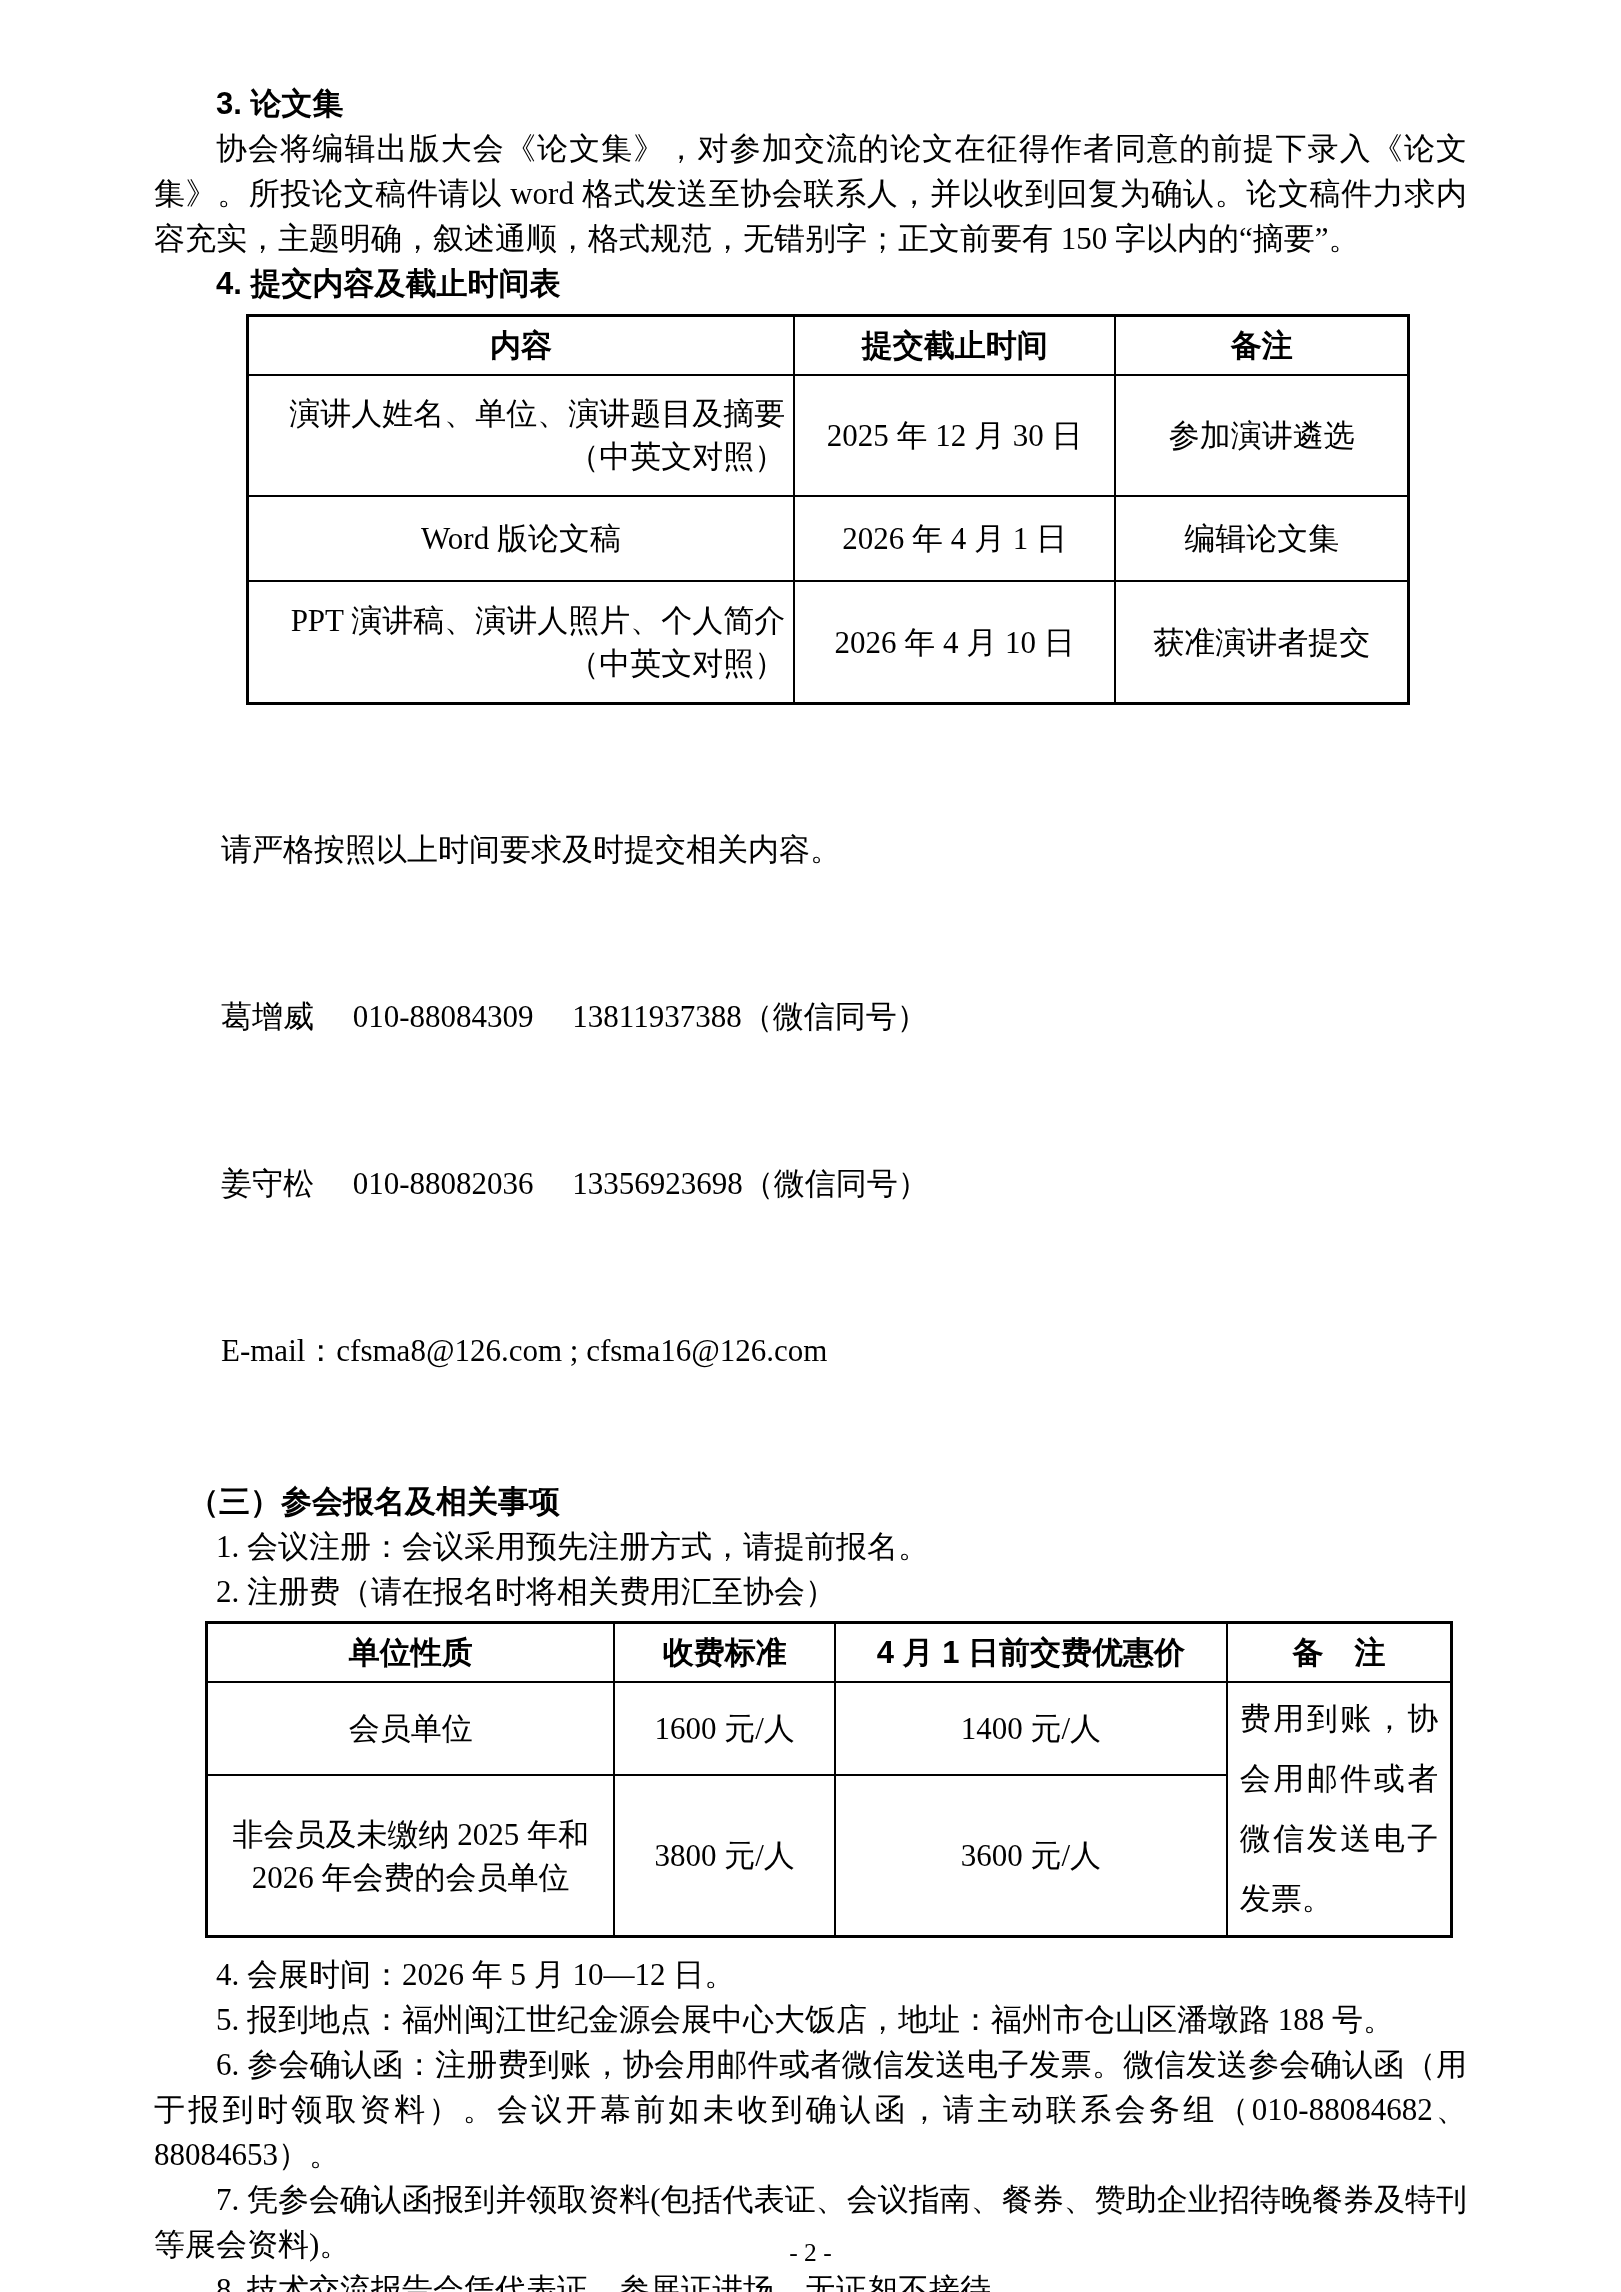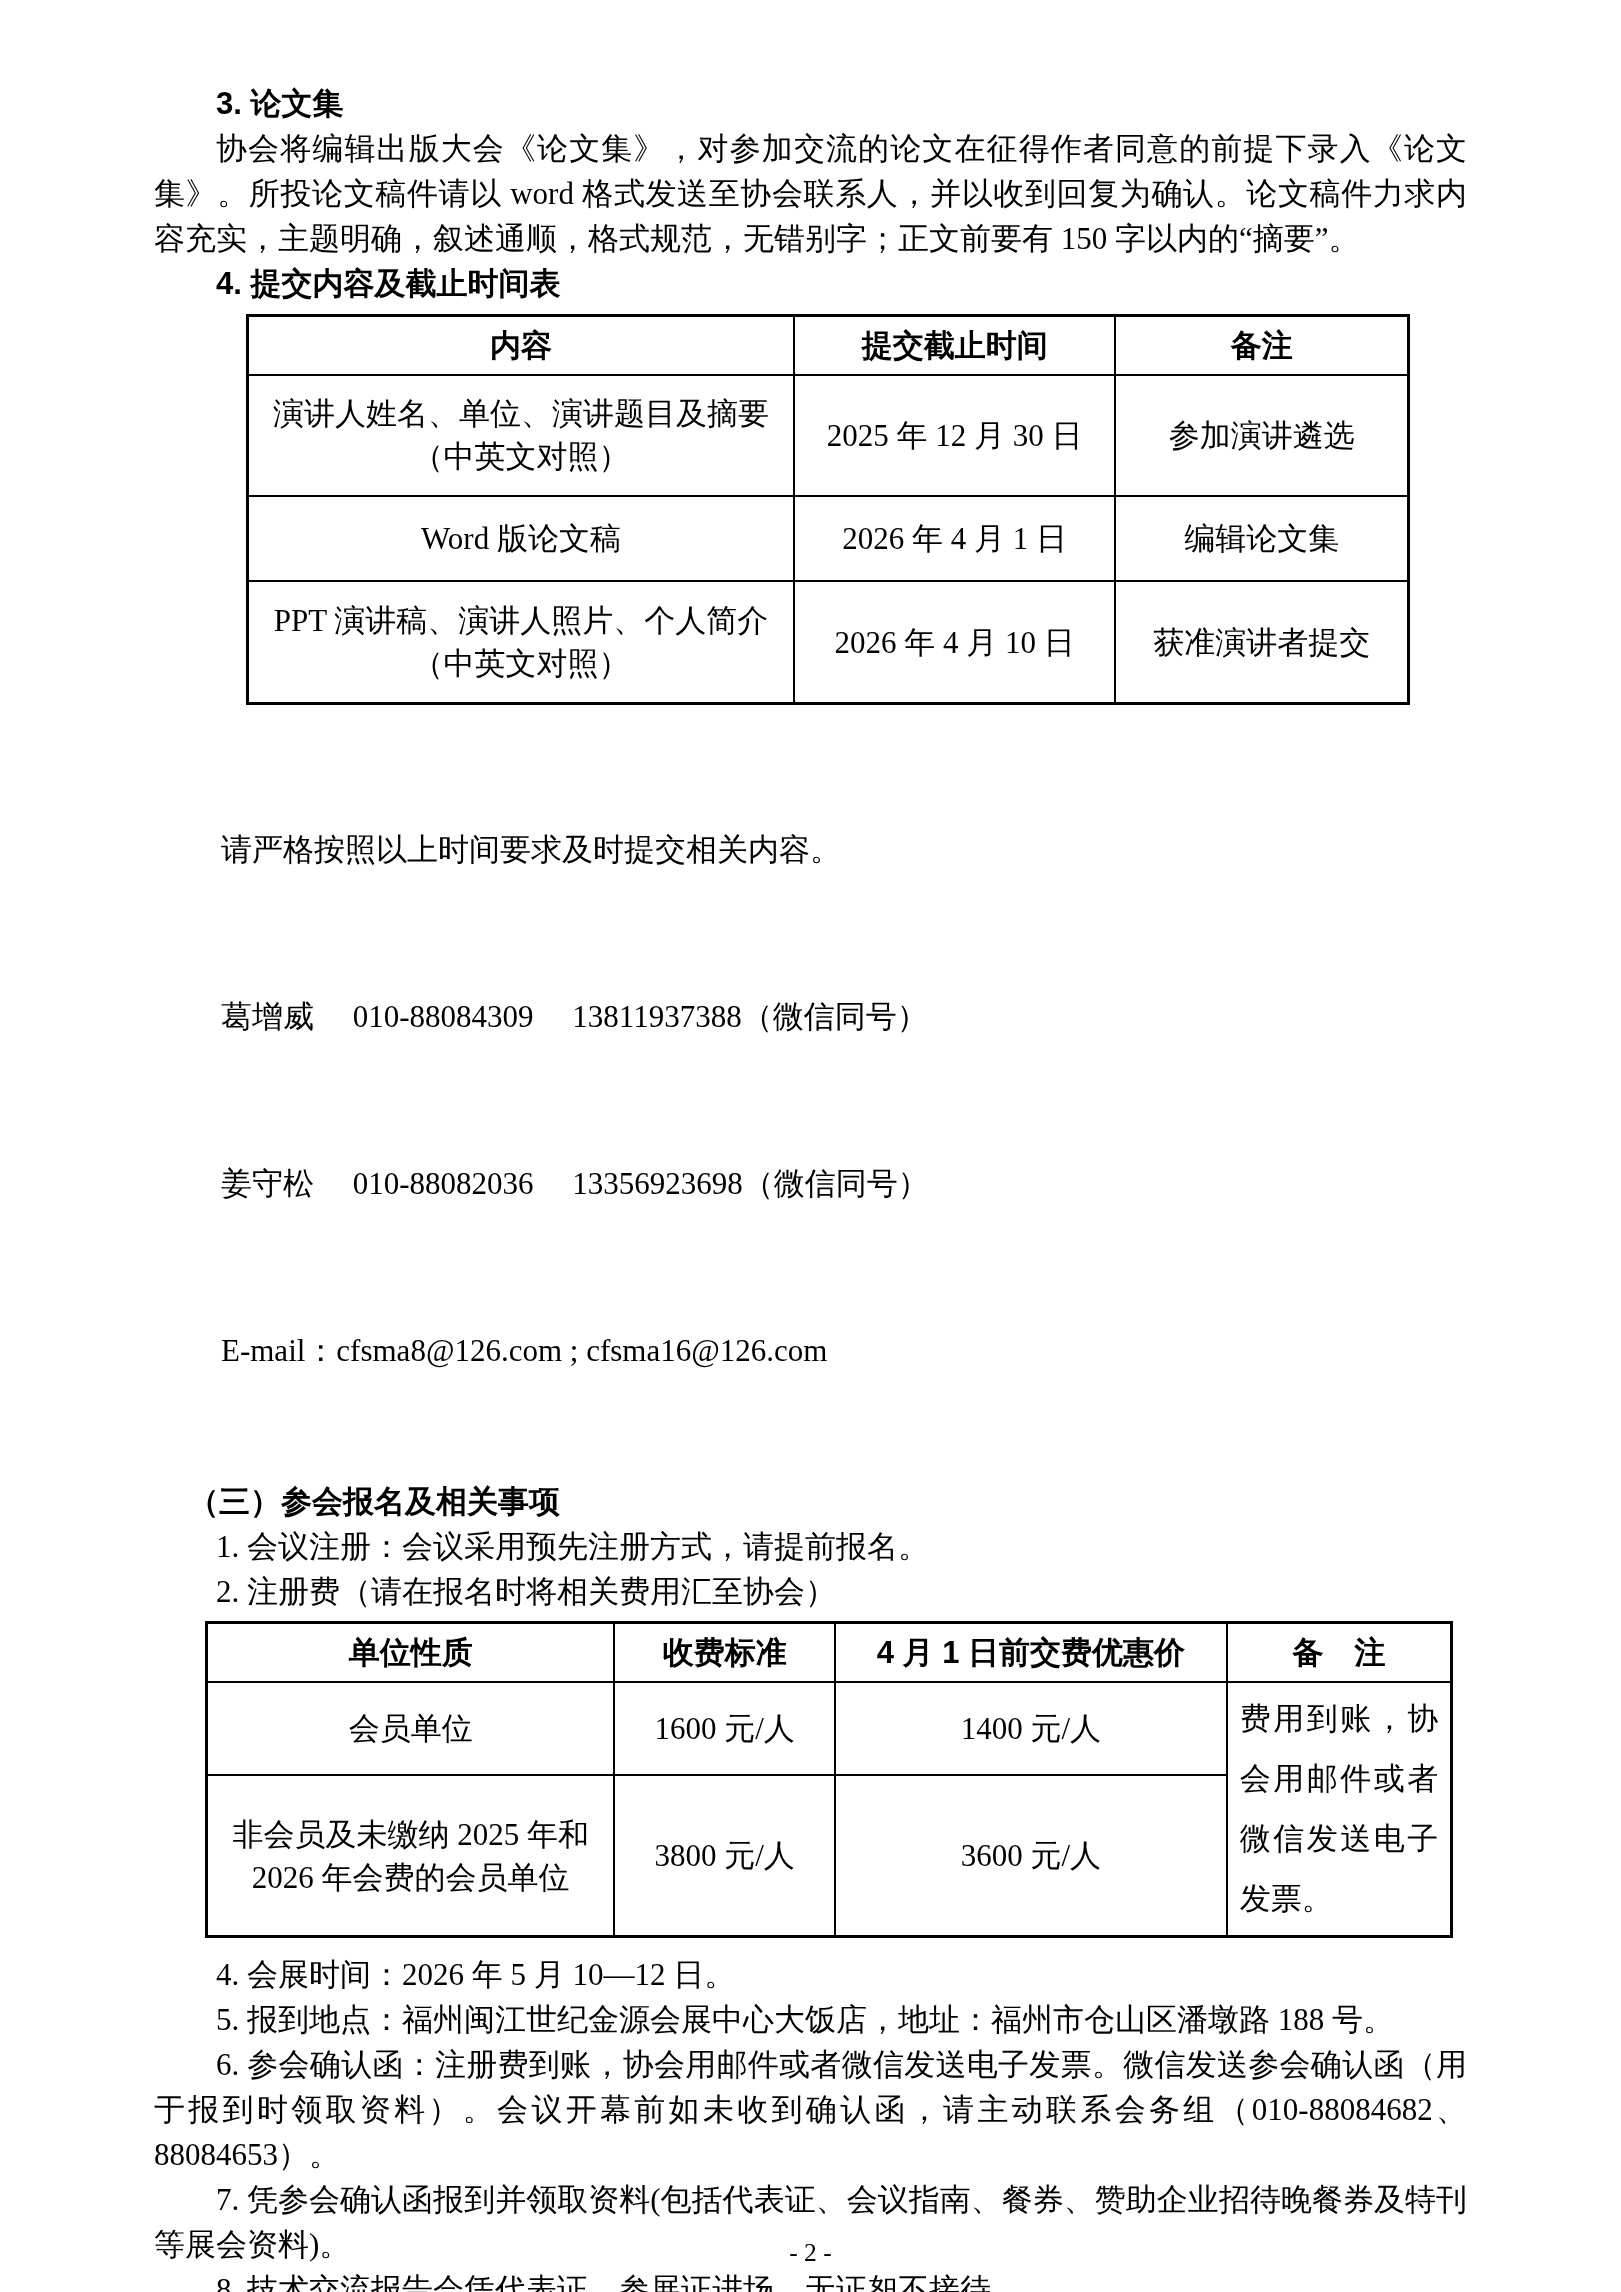--- a/index.html
+++ b/index.html
@@ -71,21 +71,21 @@
   }
   .t1 col.c1 { width: 548px; }
   .t1 col.c2 { width: 322px; }
   .t1 col.c3 { width: 294px; }
   .t2 col.c1 { width: 409px; }
   .t2 col.c2 { width: 221px; }
   .t2 col.c3 { width: 393px; }
   .t2 col.c4 { width: 225px; }
   .t1 td { height: 71px; }
   .t1 tr.tall td { height: 108px; }
-  .cell-two-line div { text-align: center; }
+  .cell-two-line div { text-align: right; }
   .note-merged {
     text-align: justify;
     padding: 5.9px 11.8px;
     line-height: 60px;
   }
   .t2 tr.tall td { height: 147px; }
   .spacer { height: 45px; }
   .footer {
     position: absolute;
     left: 0;

